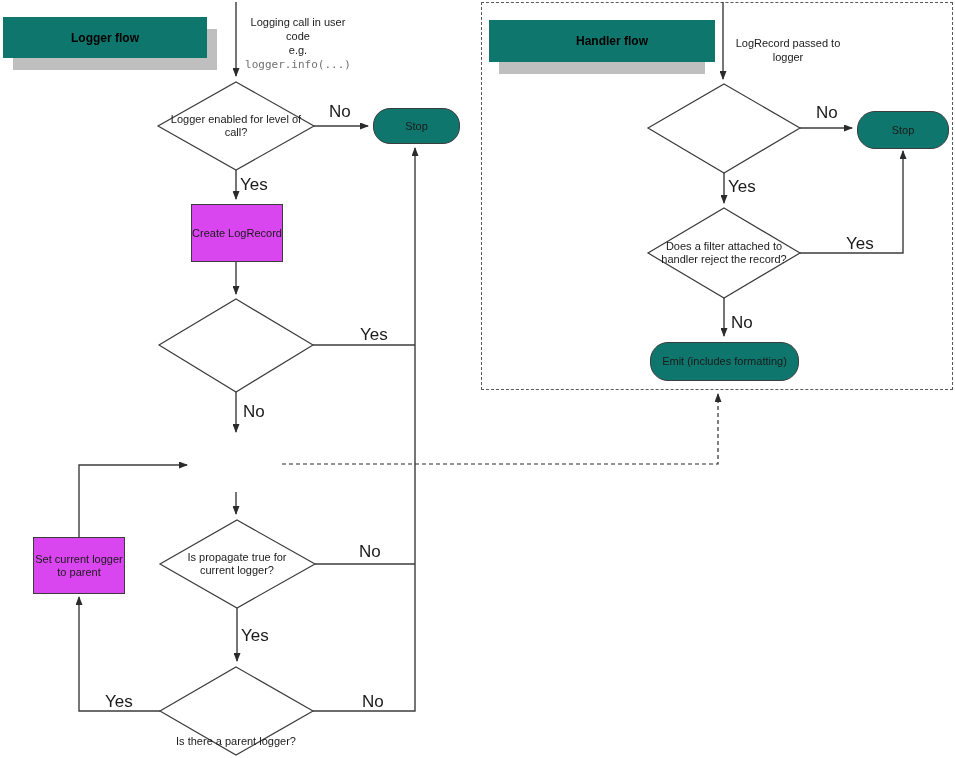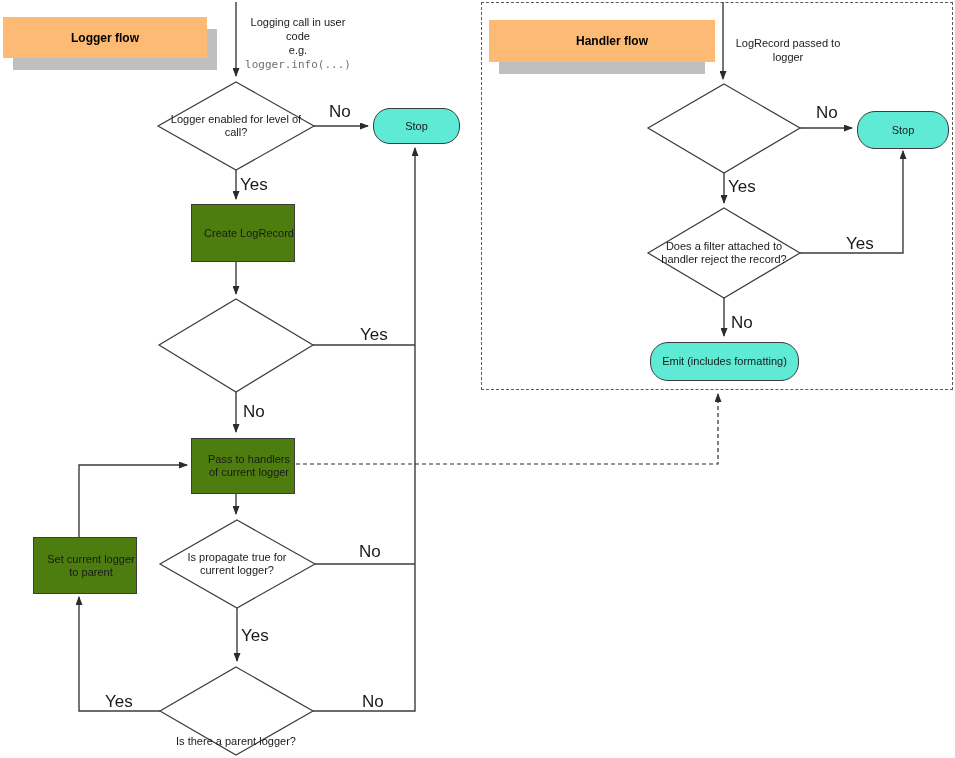--- a/index.html
+++ b/index.html
@@ -9,29 +9,29 @@
   }
   #canvas svg{position:absolute;left:0;top:0;z-index:1;}
   .dashed-region{
     position:absolute;left:481px;top:2px;width:470px;height:386px;
     border:1px dashed #595959;z-index:0;background:transparent;
   }
   .node{
     position:absolute;z-index:2;display:flex;align-items:center;justify-content:center;
     text-align:center;font-size:11px;line-height:13px;
   }
-  .proc{background:#4d7c0f;border:1px solid #3c3c3c;padding-left:12px;}
-  .stadium{background:#5eead4;border:1px solid #3c3c3c;}
+  .proc{background:#d946ef;border:1px solid #3c3c3c;}
+  .stadium{background:#0f766e;border:1px solid #3c3c3c;}
   .dlabel{background:transparent;}
   .elabel{
     position:absolute;z-index:2;font-size:17px;line-height:12px;white-space:nowrap;
   }
   .note-shadow{position:absolute;background:#bfbfbf;z-index:2;}
   .note{
-    position:absolute;background:#fdba74;z-index:3;display:flex;align-items:center;
+    position:absolute;background:#0f766e;z-index:3;display:flex;align-items:center;
     justify-content:center;font-size:12px;font-weight:bold;color:#000000;
   }
   .entry-text{
     position:absolute;z-index:2;text-align:center;font-size:11px;line-height:14px;
   }
   .code-line{
     font-family:"DejaVu Sans Mono", monospace;font-size:11px;color:#707070;
     white-space:nowrap;margin-top:1px;
   }
 </style>
@@ -94,21 +94,20 @@
     <div>Logging call in user code</div>
     <div>e.g.</div>
     <div class="code-line">logger.info(...)</div>
   </div>
 
   <div class="entry-text" style="left:727px;top:36px;width:122px;">LogRecord passed to logger</div>
 
   <div class="node dlabel" style="left:168px;top:100px;width:136px;height:52px;">Logger enabled for level of call?</div>
   <div class="node stadium" style="left:373px;top:108px;width:85px;height:34px;border-radius:17px;">Stop</div>
   <div class="node proc" style="left:191px;top:204px;width:90px;height:56px;">Create LogRecord</div>
-  <div class="node proc" style="left:191px;top:438px;width:90px;height:54px;">Pass to handlers of current logger</div>
   <div class="node dlabel" style="left:172px;top:544px;width:130px;height:40px;">Is propagate true for current logger?</div>
   <div class="node proc" style="left:33px;top:537px;width:90px;height:55px;">Set current logger to parent</div>
   <div class="node dlabel" style="left:176px;top:720px;width:120px;height:42px;">Is there a parent logger?</div>
 
   <div class="node stadium" style="left:857px;top:111px;width:90px;height:36px;border-radius:18px;">Stop</div>
   <div class="node stadium" style="left:650px;top:342px;width:147px;height:37px;border-radius:18px;">Emit (includes formatting)</div>
   <div class="node dlabel" style="left:659px;top:230px;width:130px;height:46px;">Does a filter attached to handler reject the record?</div>
 
   <div class="elabel" style="left:329px;top:106px;">No</div>
   <div class="elabel" style="left:240px;top:179px;">Yes</div>

